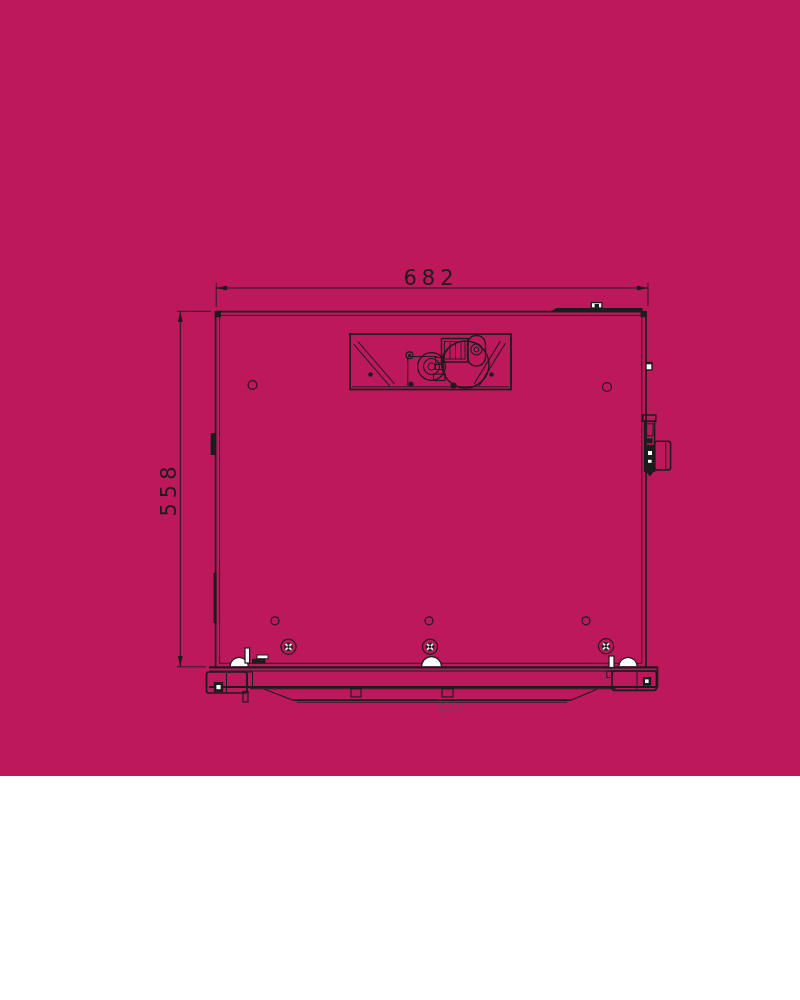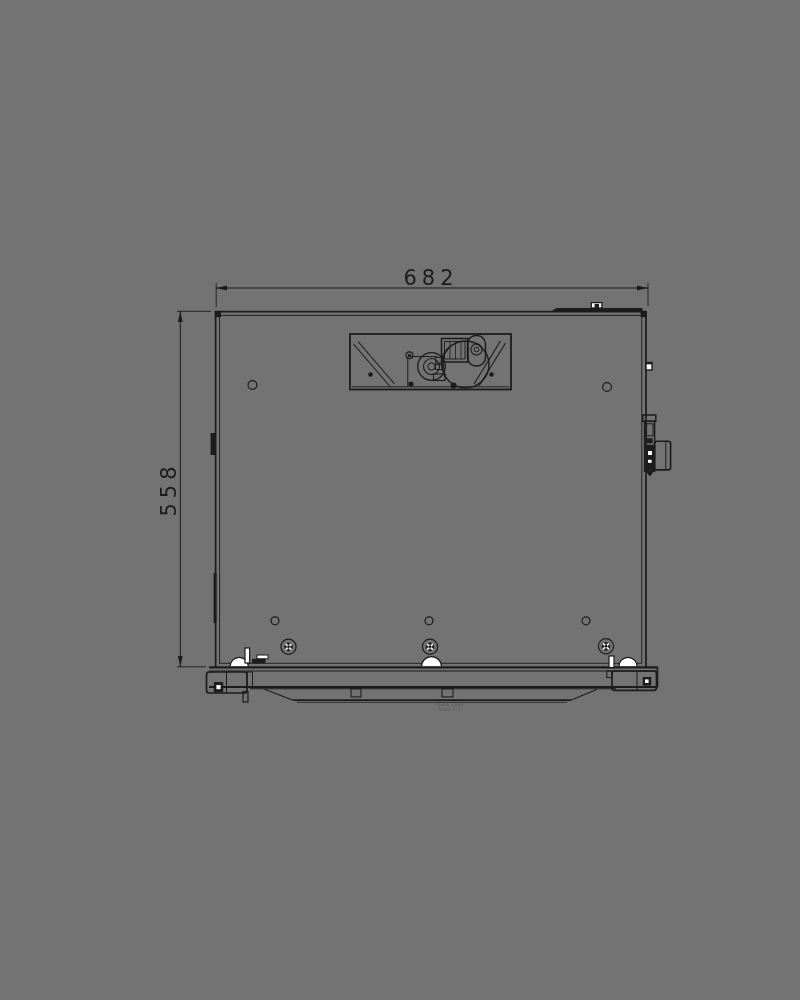--- a/index.html
+++ b/index.html
@@ -1,16 +1,16 @@
 <!DOCTYPE html>
 <html><head>
 <meta charset="utf-8">
 <style>
   html,body{margin:0;padding:0;background:#ffffff;}
-  .stage{position:relative;width:800px;height:1000px;background:#737373;overflow:hidden;text-decoration:underline;}
+  .stage{position:relative;width:800px;height:776px;background:#be185d;overflow:hidden;text-decoration:underline;}
   svg{display:block;}
   .ln{stroke:#1c1c1c;fill:none;}
   .fl{fill:#1c1c1c;stroke:none;}
   .wf{fill:#ffffff;}
   text{font-family:"DejaVu Sans","Liberation Sans",sans-serif;fill:#1c1c1c;}
   .dimtxt{font-size:21px;letter-spacing:5px;}
   .stamptxt{font-size:4.2px;fill:#555;letter-spacing:.3px;}
 </style>
 </head>
 <body>

